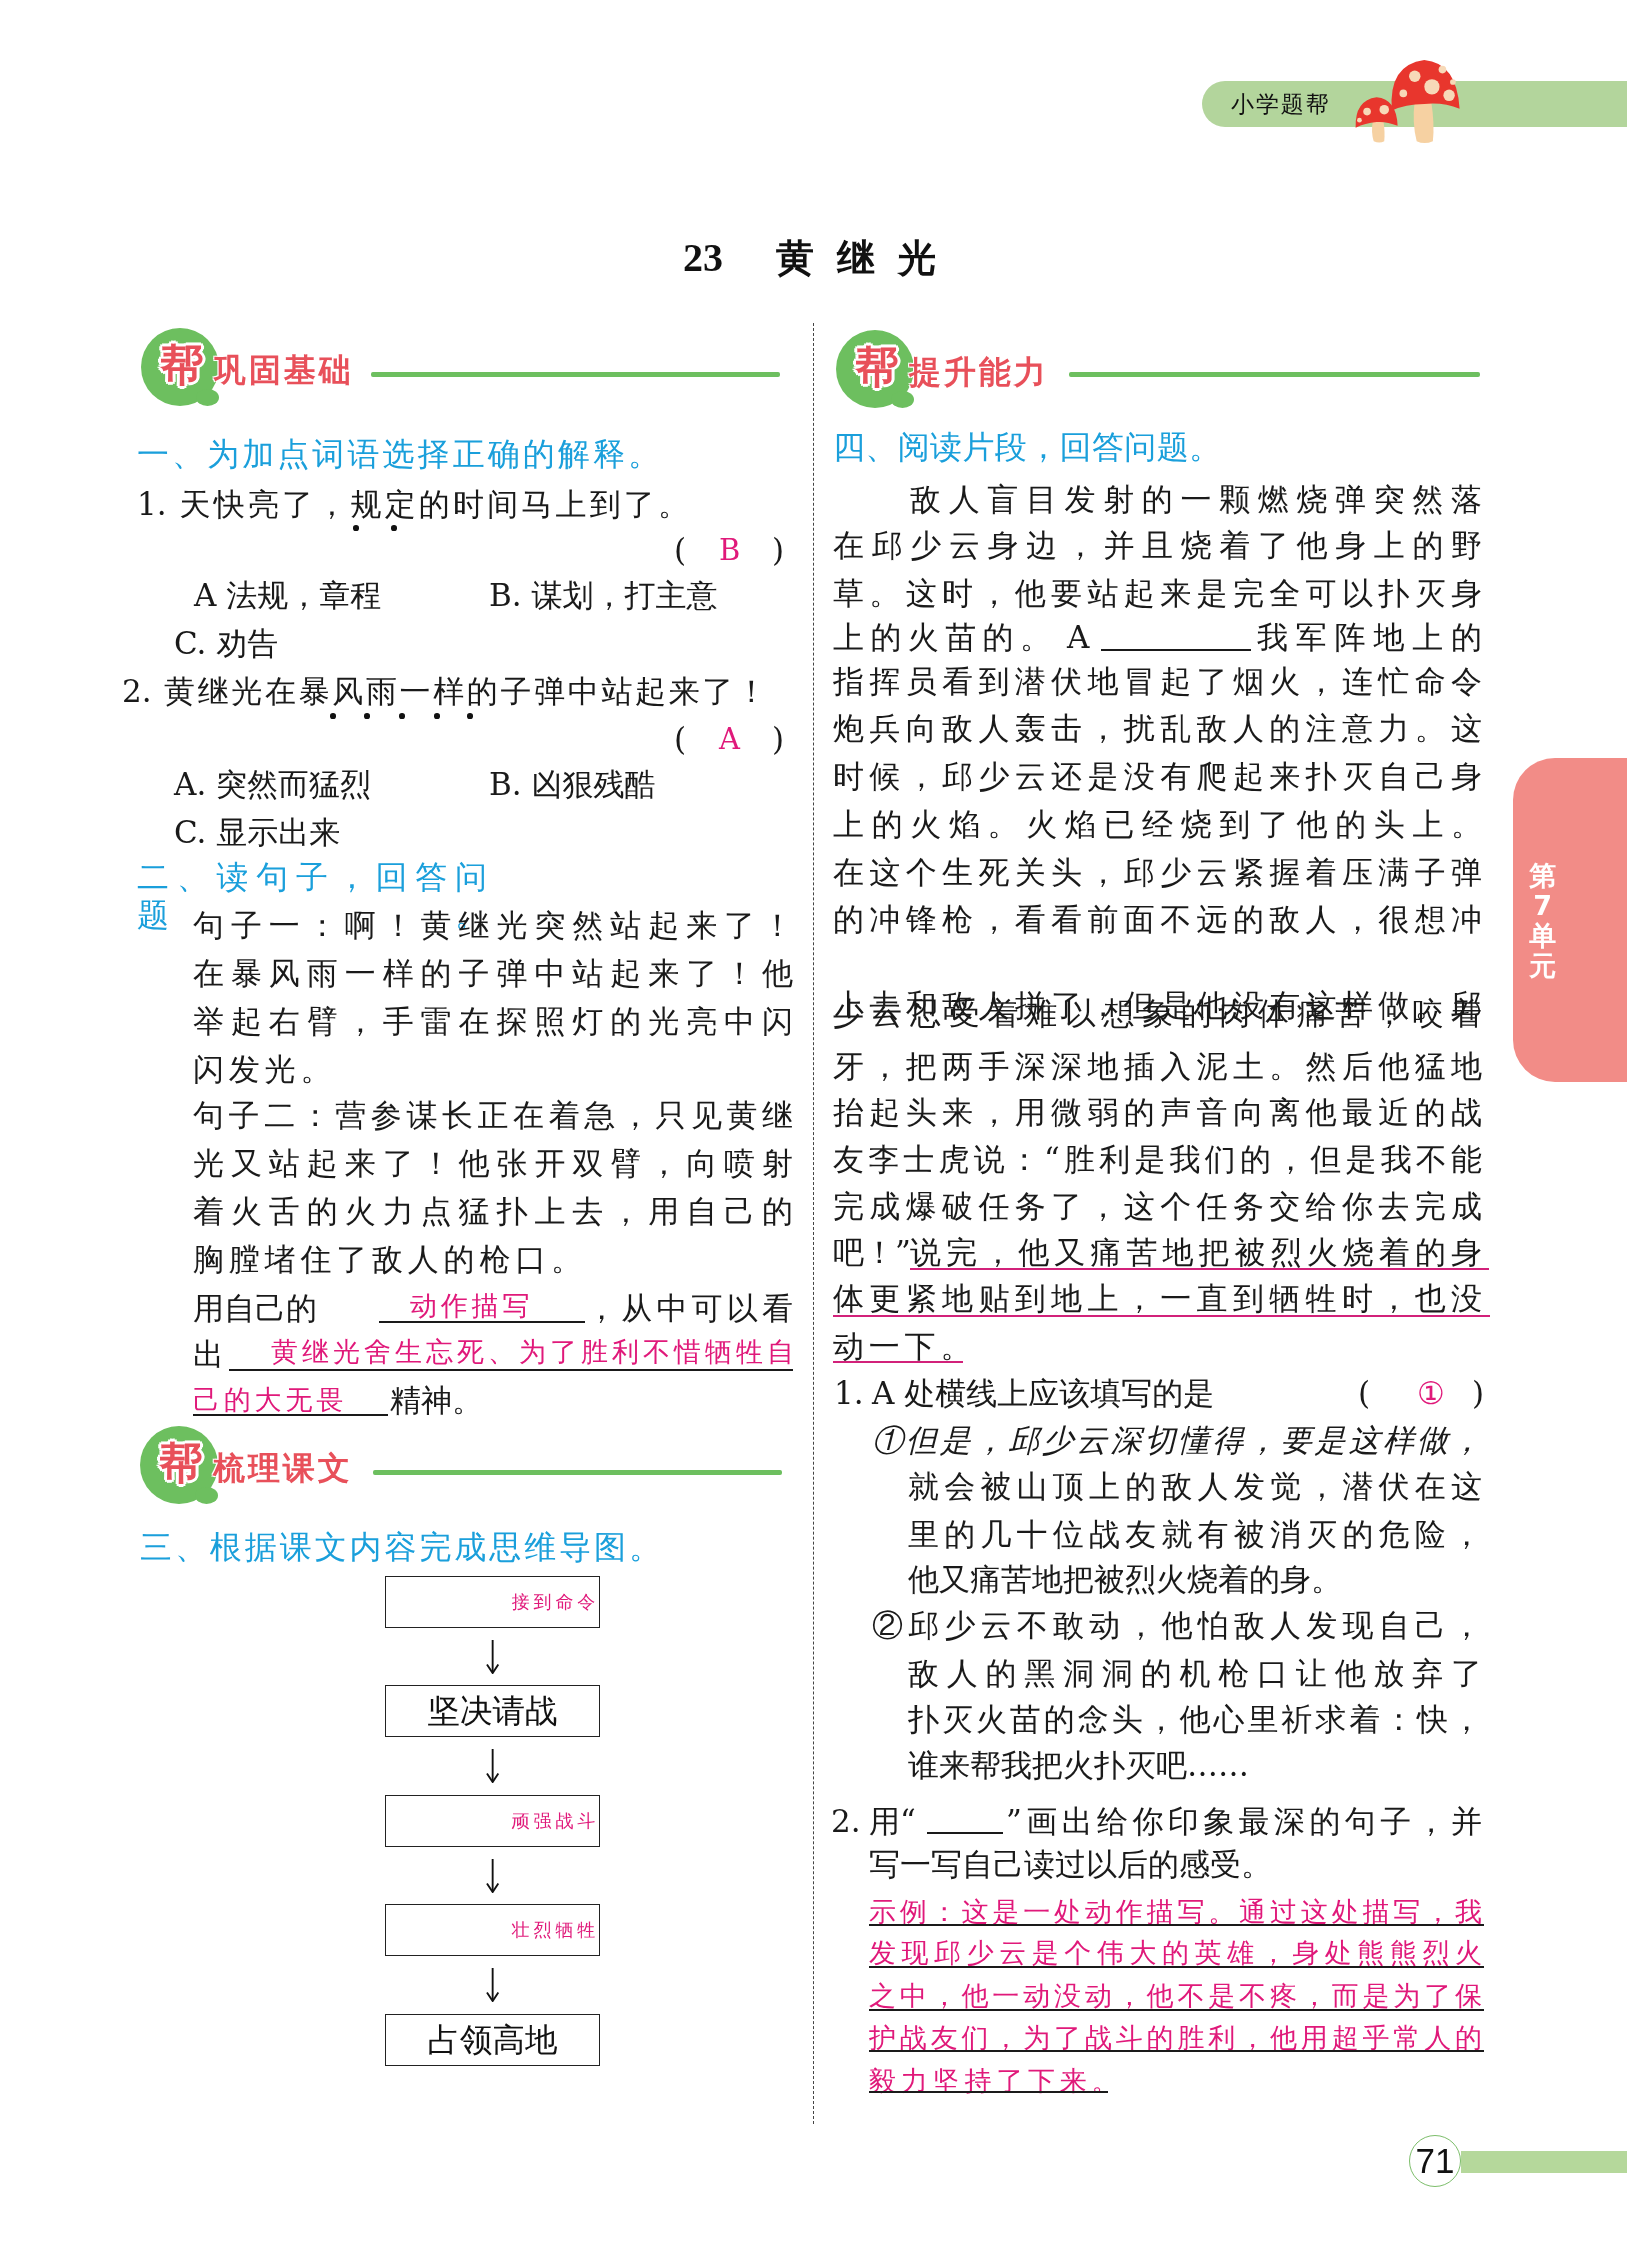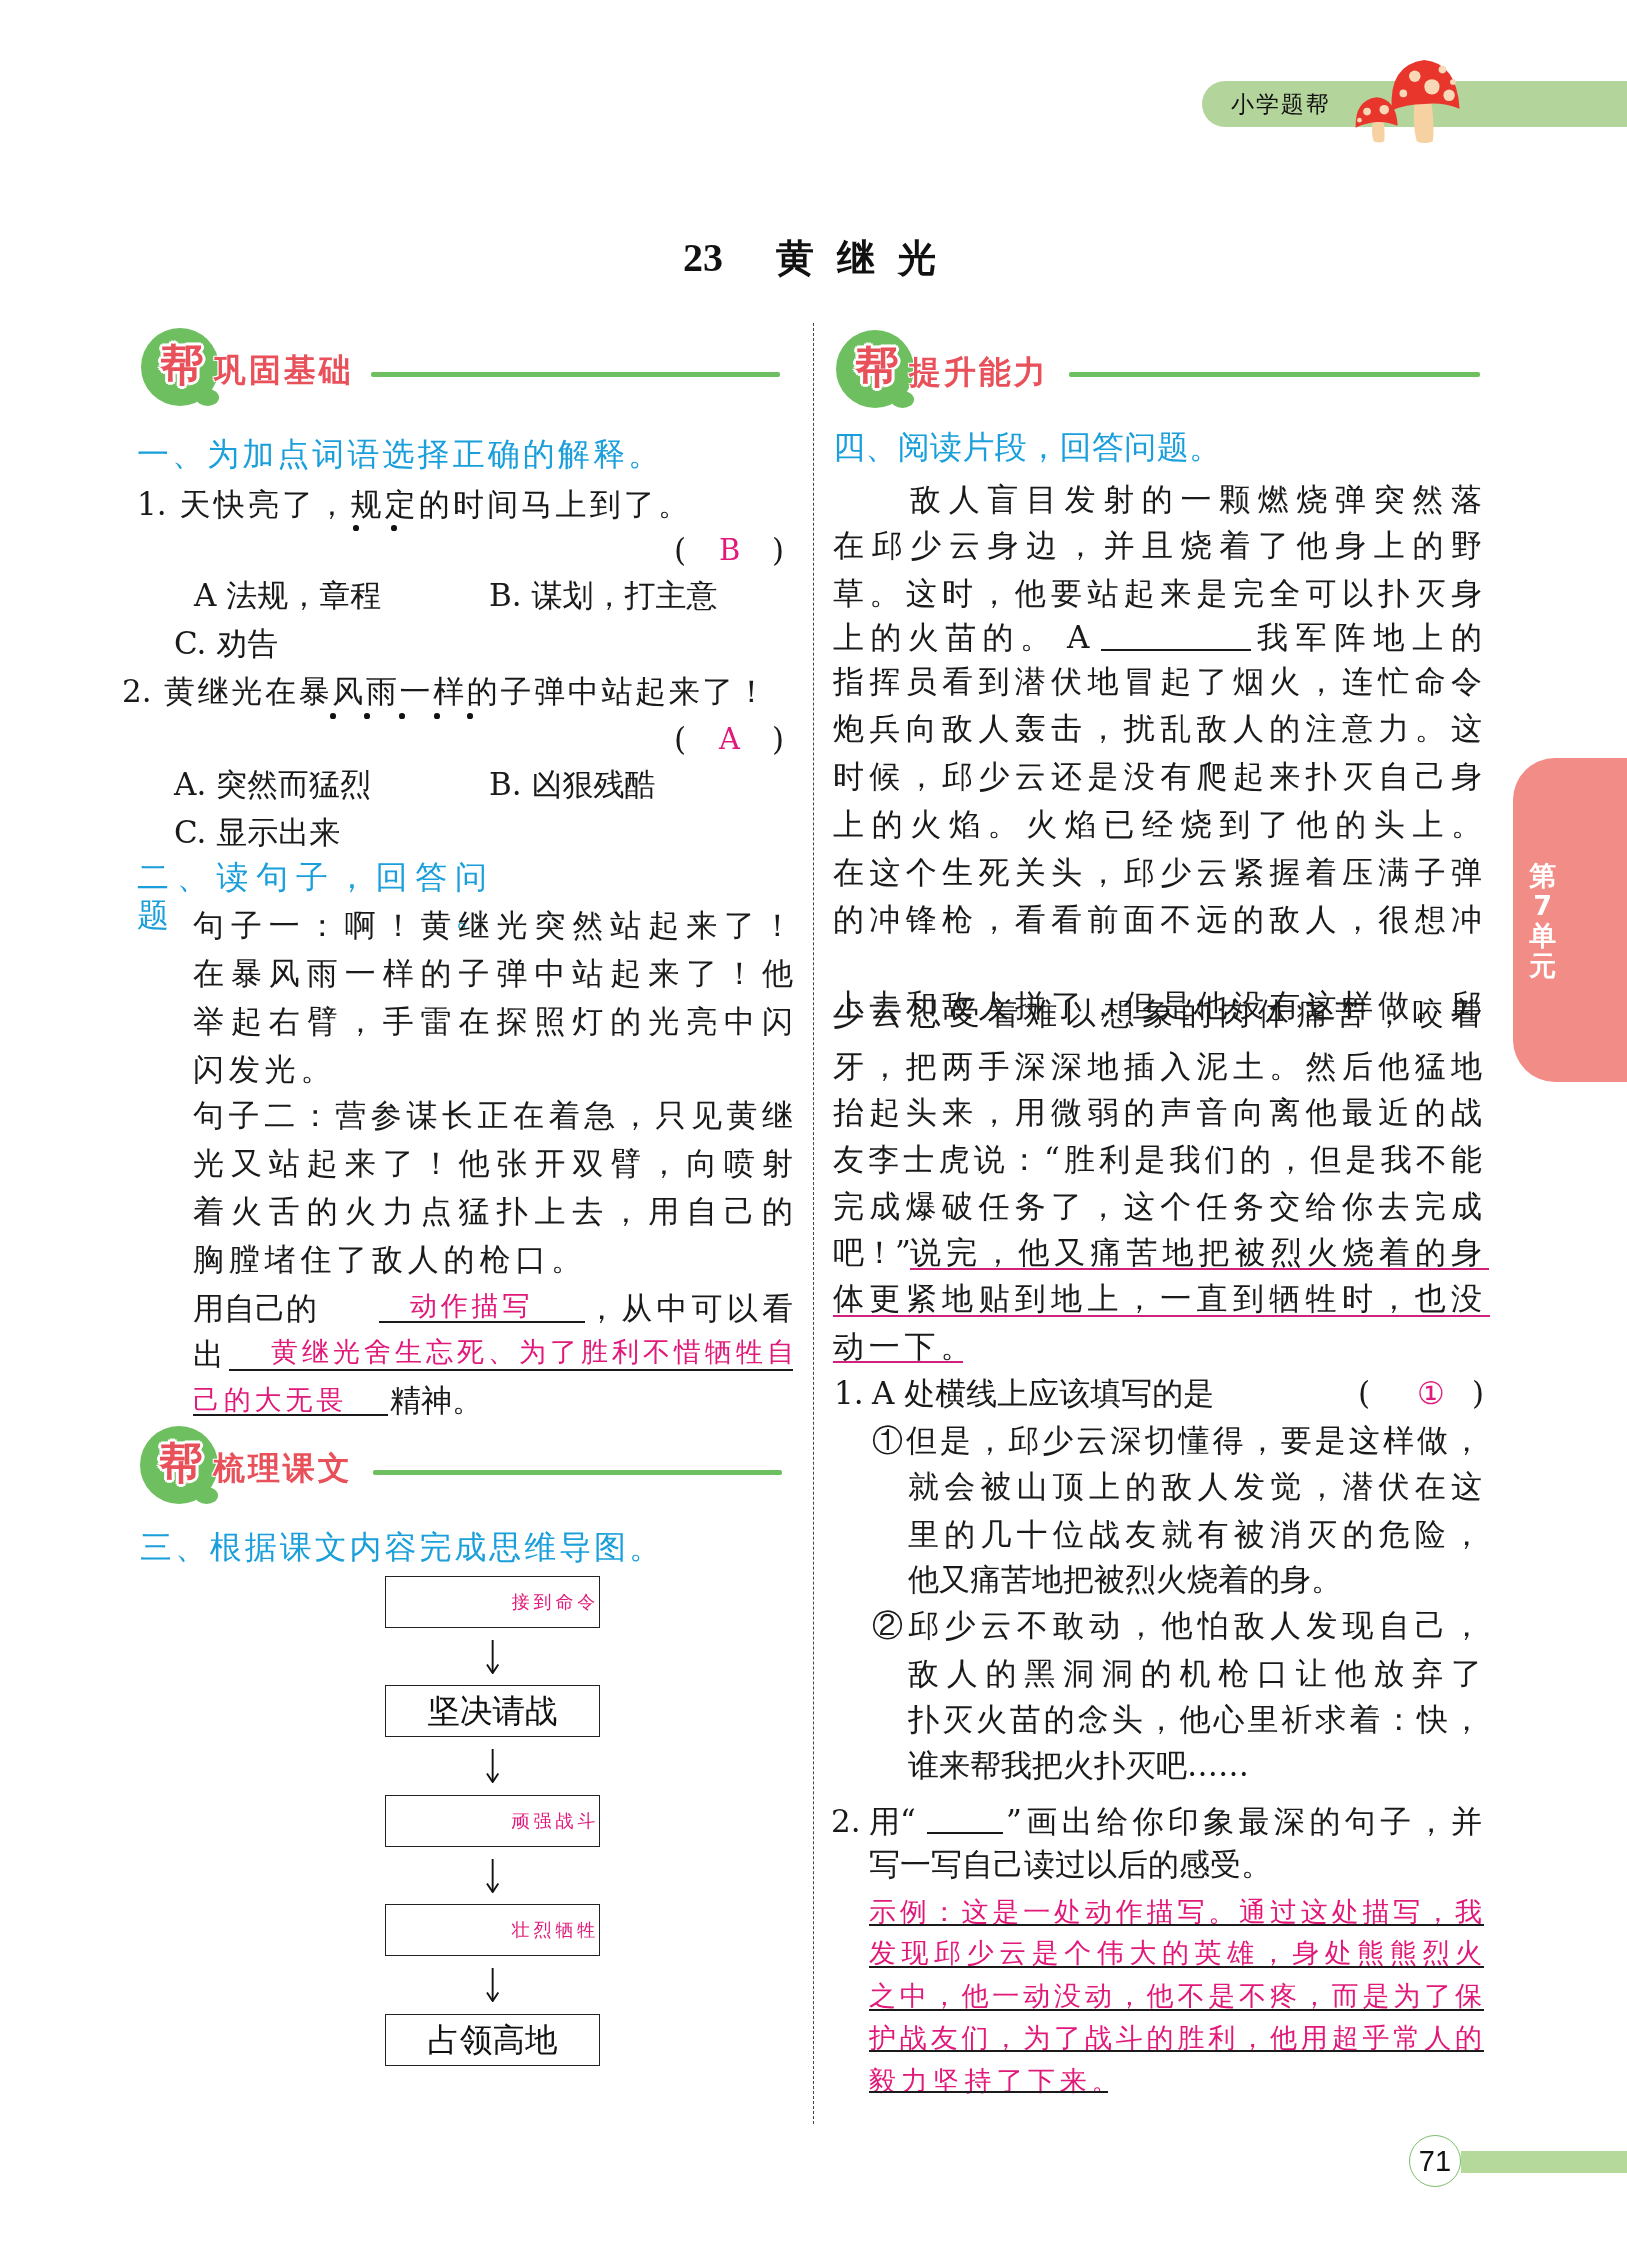--- a/index.html
+++ b/index.html
@@ -34,21 +34,21 @@
   
   #title-num{position:absolute;left:683px;top:234px;font-size:40px;line-height:48px;font-weight:bold;font-family:"Liberation Serif",serif;color:#111;}
   #title-text{position:absolute;left:776px;top:234px;font-size:38px;line-height:48px;font-weight:bold;letter-spacing:23px;font-family:"DejaVu Sans",sans-serif;color:#111;white-space:nowrap;}
   
   #divider{position:absolute;left:813px;top:323px;height:1801px;width:0;border-left:1.9px dashed #444;}
   
   #side-tab{position:absolute;left:1513px;top:758px;width:115px;height:324px;background:#F28C87;border-radius:42px 0 0 42px;}
   #side-tab-label{position:absolute;left:13.4px;top:103px;width:32.5px;color:#fff;font-weight:bold;font-size:27px;line-height:30px;text-align:center;font-family:"DejaVu Sans",sans-serif;word-break:break-all;}
   
   #pn-bar{position:absolute;left:1461px;top:2151px;width:167px;height:22px;background:#B5D89B;}
-  #pn-circle{position:absolute;left:1409px;top:2135px;width:50px;height:50px;border:1.9px solid #7DBE6B;border-radius:50%;background:#fff;text-align:center;line-height:50px;font-size:29px;font-family:"Liberation Sans",sans-serif;color:#111;}
+  #pn-circle{position:absolute;left:1409px;top:2135px;width:50px;height:50px;border:1.9px solid #7DBE6B;border-radius:50%;background:#fff;text-align:center;line-height:50px;font-size:35px;font-family:"Liberation Sans",sans-serif;color:#111;}
 </style>
 </head>
 <body>
 
 <div id="page">
 
   <div id="hdr-bar"></div>
   <div id="hdr-brand">小学题帮</div>
   <svg id="mushrooms" width="124" height="91" viewBox="0 0 130 95">
     <path d="M70 45 Q67 70 72 88 Q80 92 89 88 Q91 70 87 45 Z" fill="#F6D1A2"></path>
@@ -209,21 +209,21 @@
   <div class="uline pink" style="left:833px;top:1315px;width:657px;"></div>
   <div class="t" style="left:833px;top:1327px;letter-spacing:4.8px;">动一下。</div>
   <div class="uline pink" style="left:833px;top:1361px;width:130px;"></div>
 
   <div class="t" style="left:834px;top:1374px;">1.</div>
   <div class="t" style="left:872px;top:1374px;">A 处横线上应该填写的是</div>
   <div class="t" style="left:1358px;top:1374px;">(</div>
   <div class="t mag" style="left:1417px;top:1374px;font-size:31px;">①</div>
   <div class="t" style="left:1472px;top:1374px;">)</div>
 
-  <div class="t j" style="left:872px;top:1421px;width:610px;"><span>①</span><span>但是，邱少云深切懂得，要是这样做，</span></div>
+  <div class="t j" style="left:872px;top:1421px;width:610px;font-style:italic;"><span>①</span><span>但是，邱少云深切懂得，要是这样做，</span></div>
   <div class="t j" style="left:908px;top:1467px;width:574px;">就会被山顶上的敌人发觉，潜伏在这</div>
   <div class="t j" style="left:908px;top:1515px;width:574px;">里的几十位战友就有被消灭的危险，</div>
   <div class="t" style="left:908px;top:1560px;">他又痛苦地把被烈火烧着的身。</div>
 
   <div class="t j" style="left:872px;top:1606px;width:610px;"><span>②</span><span>邱少云不敢动，他怕敌人发现自己，</span></div>
   <div class="t j" style="left:908px;top:1654px;width:574px;">敌人的黑洞洞的机枪口让他放弃了</div>
   <div class="t j" style="left:908px;top:1700px;width:574px;">扑灭火苗的念头，他心里祈求着：快，</div>
   <div class="t" style="left:908px;top:1746px;">谁来帮我把火扑灭吧……</div>
 
   <div class="t" style="left:831px;top:1802px;">2.</div>

